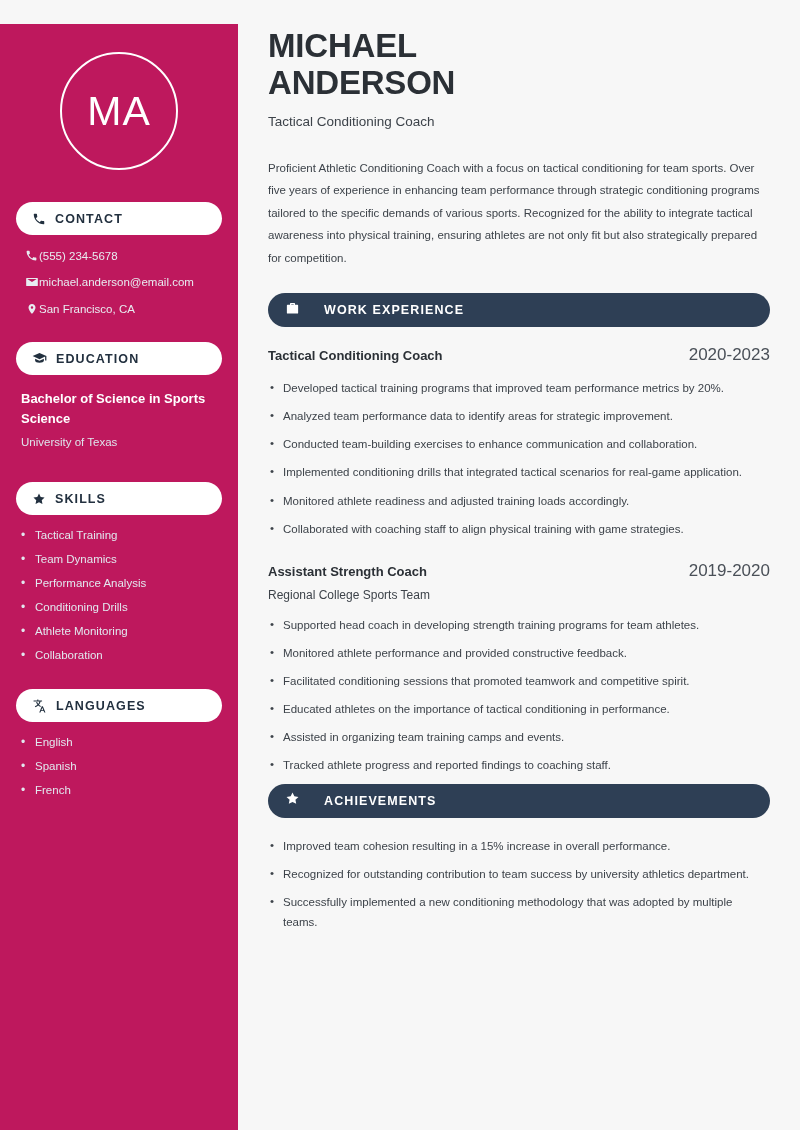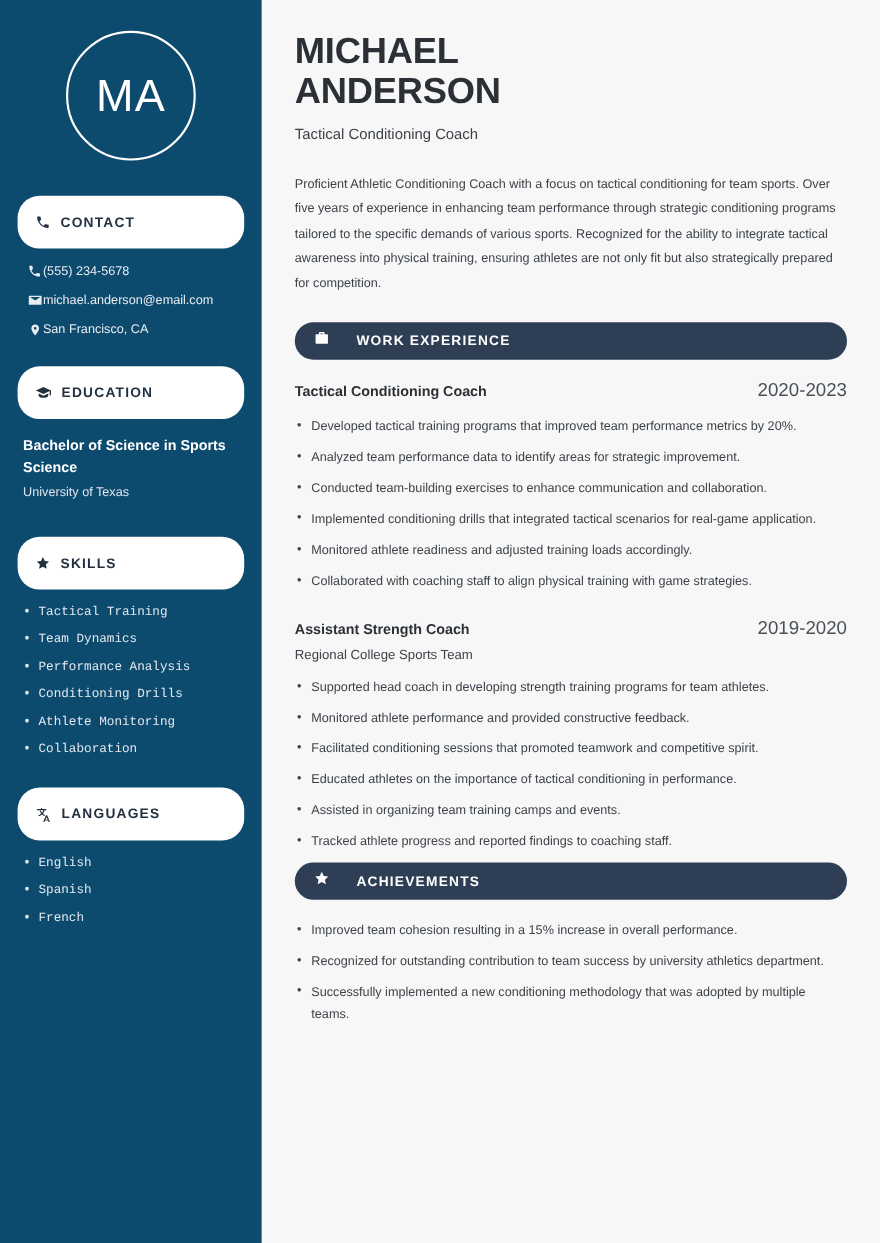--- a/index.html
+++ b/index.html
@@ -13,41 +13,42 @@
     width: 800px; height: 1130px;
     display: flex;
     background: #f7f7f7;
     overflow: hidden;
   }
 
   
   .sidebar {
     width: 238px;
     flex: 0 0 238px;
-    background: #0c4a6e;
+    background: #be185d;
     padding: 22px 16px 0 16px;
+    margin-top: 24px;
   }
   .avatar-wrap {
     display: flex; justify-content: center;
     margin-top: 6px; margin-bottom: 32px;
   }
   .avatar {
     width: 118px; height: 118px;
     border: 2px solid #ffffff;
     border-radius: 50%;
     display: flex; align-items: center; justify-content: center;
     color: #ffffff;
     font-size: 41px;
     letter-spacing: 1px;
     font-weight: 400;
   }
   .pill {
     background: #ffffff;
     border-radius: 20px;
-    height: 48px;
+    height: 33px;
     display: flex; align-items: center;
     padding: 0 16px;
     gap: 9px;
     margin-bottom: 14px;
   }
   .pill .pill-label {
     color: #22303f;
     font-size: 12.5px;
     font-weight: bold;
     letter-spacing: 1.1px;
@@ -62,21 +63,21 @@
     font-size: 11.5px;
   }
   .contact-row .ico { width: 15px; display:flex; justify-content:center; }
   .edu-block { padding: 0 5px; margin-bottom: 30px; }
   .edu-degree {
     color: #ffffff; font-size: 13px; font-weight: bold;
     line-height: 1.55; margin-bottom: 3px;
   }
   .edu-school { color: #dfe5ec; font-size: 11.5px; line-height: 1.75; }
   .edu-years  { color: #dfe5ec; font-size: 11.5px; line-height: 1.75; }
-  .side-list { list-style: none; padding: 0 5px; margin-bottom: 28px; font-family: Liberation Mono, monospace; }
+  .side-list { list-style: none; padding: 0 5px; margin-bottom: 28px; }
   .side-list li {
     color: #e2e8ef; font-size: 11.5px;
     padding-left: 14px; position: relative;
     margin-bottom: 12px;
   }
   .side-list li::before {
     content: "•"; position: absolute; left: 0; top: -1px;
     color: #e2e8ef; font-size: 12px;
   }
 

